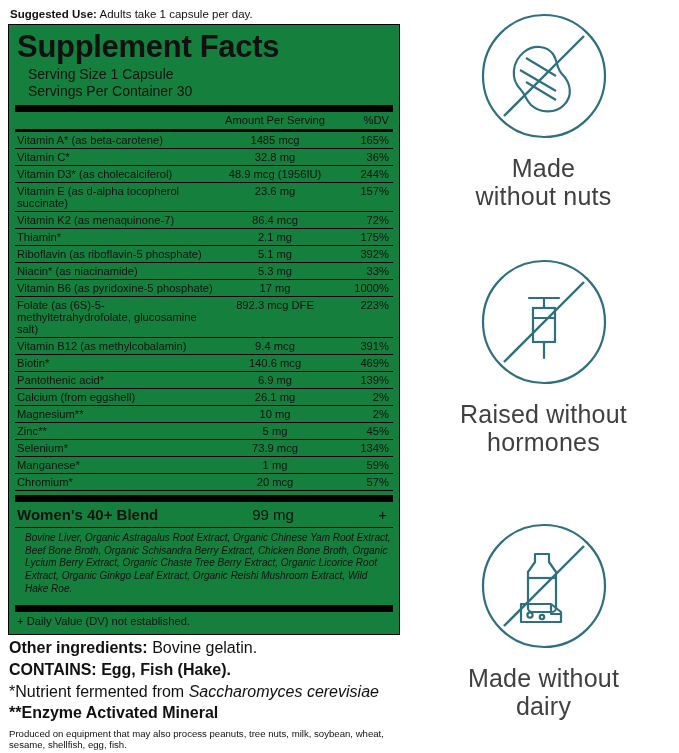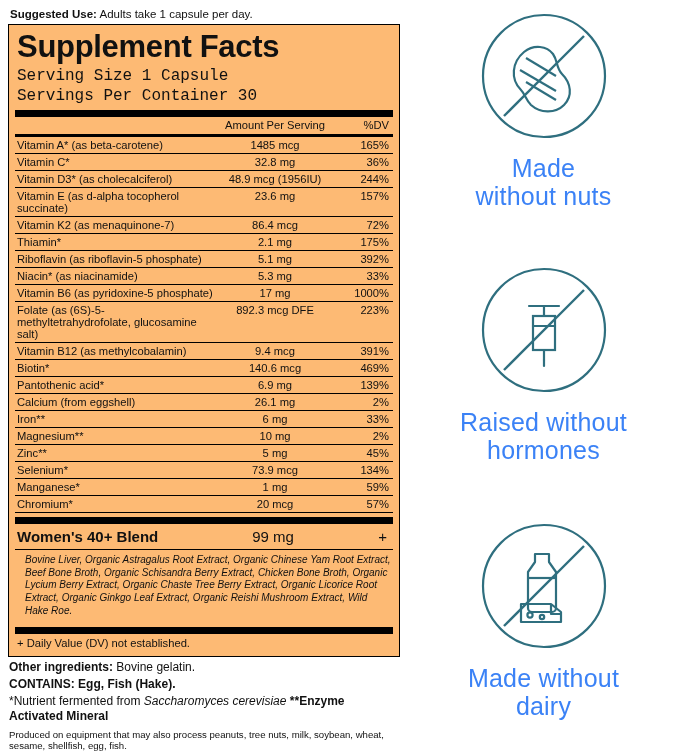--- a/index.html
+++ b/index.html
@@ -28,35 +28,34 @@
     font-size: 11.5px;
     color: #111;
     margin: 2px 0 4px 2px;
     white-space: nowrap;
   }
   .suggested-use b { font-weight: bold; }
 
   .facts-box {
     border: 1.6px solid #000;
     padding: 4px 6px 4px 6px;
-    background: #fdba74;
+    background: #15803d;
   }
   .facts-title {
     font-size: 31px;
     font-weight: bold;
     letter-spacing: -0.3px;
     line-height: 1.05;
     margin: 2px 0 2px 2px;
     font-family: "Liberation Sans", sans-serif;
   }
   .serving-line {
-    font-size: 16px;
+    font-size: 14px;
     line-height: 1.25;
-    margin-left: 2px;
-    font-family: Liberation Mono, monospace;
+    margin-left: 13px;
   }
   .rule-thick { height: 7px; background: #000; margin: 4px 0 0 0; }
   .rule-med { height: 3.5px; background: #000; margin: 0; }
 
   table.facts {
     width: 100%;
     border-collapse: collapse;
     font-size: 11.2px;
   }
   table.facts td, table.facts th {
@@ -95,21 +94,21 @@
     padding: 4px 2px 6px 10px;
     text-align: left;
     font-style: italic;
   }
   .dv-note {
     font-size: 11.2px;
     padding: 3px 2px 3px 2px;
   }
 
   .footnotes {
-    font-size: 12px;
+    font-size: 16px;
     line-height: 1.3;
     margin-top: 3px;
     padding-left: 1px;
   }
   .footnotes .b { font-weight: bold; }
   .footnotes .i { font-style: italic; }
   .footnotes .row { margin-bottom: 1px; }
   .produced {
     font-size: 9.6px;
     margin-top: 4px;
@@ -123,28 +122,28 @@
     padding-top: 10px;
   }
   .badge {
     display: flex;
     flex-direction: column;
     align-items: center;
     justify-content: flex-start;
   }
   .badge-icon { margin-bottom: 4px; }
   .badge-label {
-    color: #3b82f6;
+    color: #404040;
     font-size: 25px;
     line-height: 1.12;
     text-align: center;
     letter-spacing: 0.2px;
   }
   .b1 { position: absolute; left: 0; top: 6px; width: 271px; }
-  .b2 { position: absolute; left: 0; top: 260px; width: 271px; }
+  .b2 { position: absolute; left: 0; top: 252px; width: 271px; }
   .b3 { position: absolute; left: 0; top: 516px; width: 271px; justify-content: center; }
 </style>
 </head>
 <body>
 
 <div class="page">
 
   <div class="left">
 
     <div class="suggested-use">
@@ -234,25 +233,20 @@
           </tr>
           <tr class="data-row">
             <td class="col-name">Pantothenic acid*</td>
             <td class="col-amt">6.9 mg</td>
             <td class="col-dv">139%</td>
           </tr>
           <tr class="data-row">
             <td class="col-name">Calcium (from eggshell)</td>
             <td class="col-amt">26.1 mg</td>
             <td class="col-dv">2%</td>
-          </tr>
-          <tr class="data-row">
-            <td class="col-name">Iron**</td>
-            <td class="col-amt">6 mg</td>
-            <td class="col-dv">33%</td>
           </tr>
           <tr class="data-row">
             <td class="col-name">Magnesium**</td>
             <td class="col-amt">10 mg</td>
             <td class="col-dv">2%</td>
           </tr>
           <tr class="data-row">
             <td class="col-name">Zinc**</td>
             <td class="col-amt">5 mg</td>
             <td class="col-dv">45%</td>

